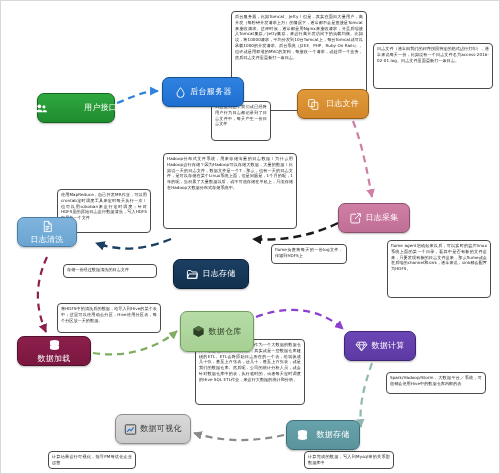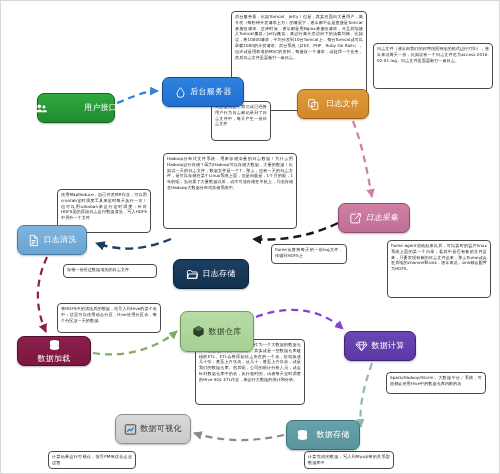--- a/index.html
+++ b/index.html
@@ -150,32 +150,32 @@
   <div class="node n-logfile" style="left:296px;top:88px;width:72px;height:30px;gap:6px;">
     <span class="ico">
       <svg viewBox="0 0 24 24" fill="none" stroke="#ffffff" stroke-width="1.7">
         <rect x="3" y="3" width="11" height="13" rx="1.4"></rect>
         <rect x="9" y="8" width="11" height="13" rx="1.4"></rect>
       </svg>
     </span>
     <span class="lbl">日志文件</span>
   </div>
 
-  <div class="node n-collect" style="left:337px;top:202px;width:72px;height:30px;font-style:italic;">
+  <div class="node n-collect" style="left:337px;top:202px;width:72px;height:30px;">
     <span class="ico">
       <svg viewBox="0 0 24 24" fill="none" stroke="#ffffff" stroke-width="1.8">
         <path d="M13 4H5a1.6 1.6 0 0 0-1.6 1.6v13A1.6 1.6 0 0 0 5 20.2h13a1.6 1.6 0 0 0 1.6-1.6V11"></path>
         <path d="M11 13 20.5 3.5"></path>
           <path d="M15 3.2h6v6"></path>
       </svg>
     </span>
     <span class="lbl">日志采集</span>
   </div>
 
-  <div class="node n-clean" style="left:16px;top:224px;width:70px;height:30px;">
+  <div class="node n-clean" style="left:16px;top:216px;width:60px;height:30px;flex-direction:column;">
     <span class="ico">
       <svg viewBox="0 0 24 24" fill="none" stroke="#ffffff" stroke-width="1.7">
         <path d="M6 2.6h8l5 5v13.8H6z"></path>
           <path d="M14 2.6v5h5"></path>
         <path d="M8.6 12h7M8.6 15h7M8.6 18h4.5"></path>
       </svg>
     </span>
     <span class="lbl">日志清洗</span>
   </div>
 

